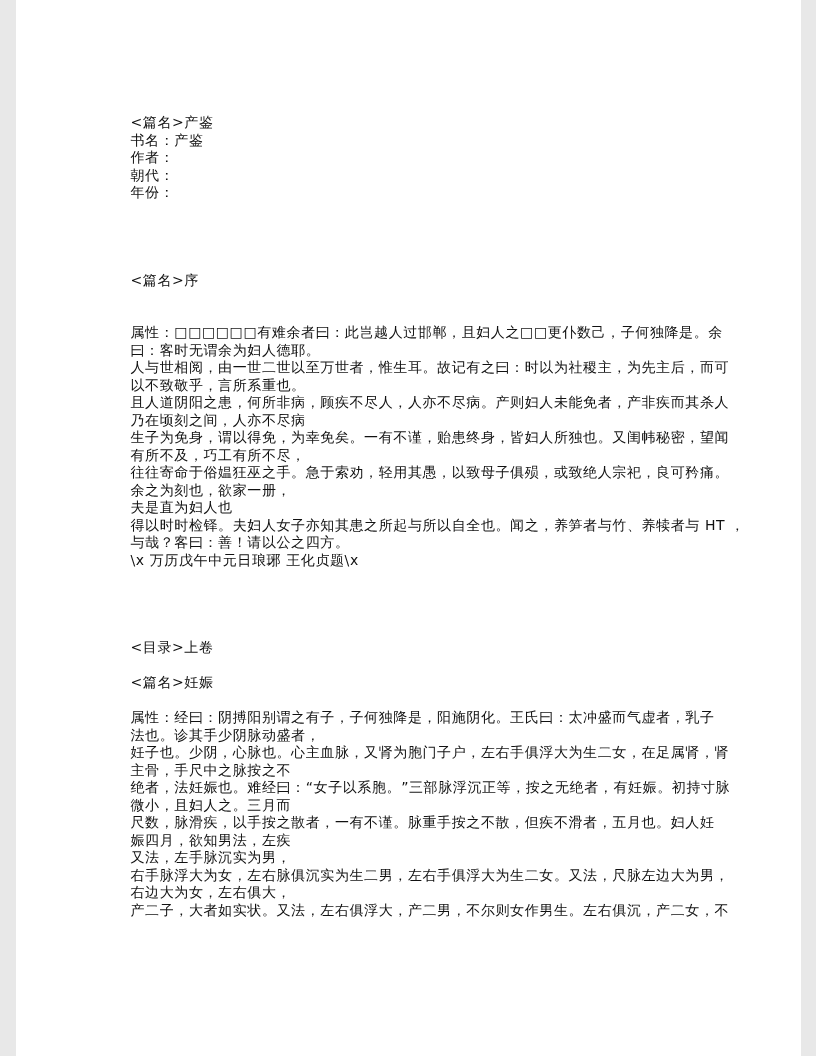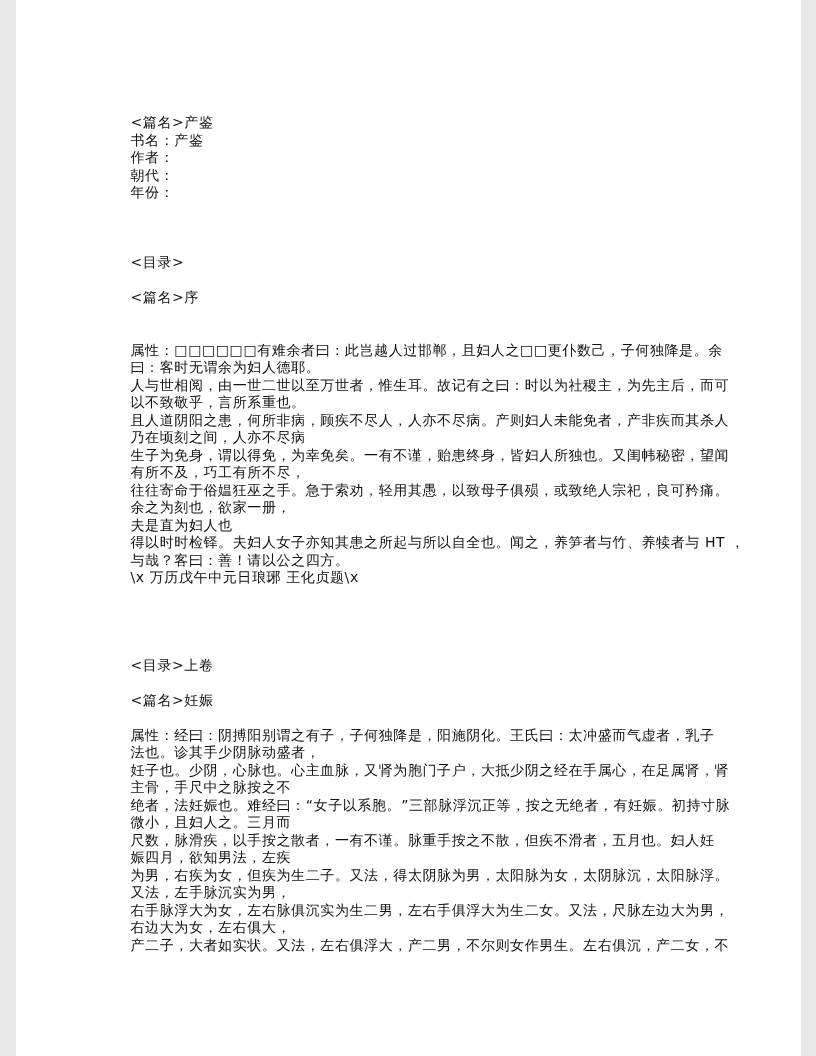--- a/index.html
+++ b/index.html
@@ -38,21 +38,20 @@
 <div class="page">
   <div class="content">
       <div class="line">&lt;篇名&gt;产鉴</div>
       <div class="line">书名：产鉴</div>
       <div class="line">作者：</div>
       <div class="line">朝代：</div>
       <div class="line">年份：</div>
       <div class="line"></div>
       <div class="line"></div>
       <div class="line"></div>
-      <div class="line">&lt;目录&gt;</div>
       <div class="line"></div>
       <div class="line">&lt;篇名&gt;序</div>
       <div class="line"></div>
       <div class="line"></div>
       <div class="line">属性：□□□□□□有难余者曰：此岂越人过邯郸，且妇人之□□更仆数己，子何独降是。余</div>
       <div class="line">曰：客时无谓余为妇人德耶。</div>
       <div class="line">人与世相阅，由一世二世以至万世者，惟生耳。故记有之曰：时以为社稷主，为先主后，而可</div>
       <div class="line">以不致敬乎，言所系重也。</div>
       <div class="line">且人道阴阳之患，何所非病，顾疾不尽人，人亦不尽病。产则妇人未能免者，产非疾而其杀人</div>
       <div class="line">乃在顷刻之间，人亦不尽病</div>
@@ -67,25 +66,24 @@
       <div class="line"></div>
       <div class="line"></div>
       <div class="line"></div>
       <div class="line"></div>
       <div class="line">&lt;目录&gt;上卷</div>
       <div class="line"></div>
       <div class="line">&lt;篇名&gt;妊娠</div>
       <div class="line"></div>
       <div class="line">属性：经曰：阴搏阳别谓之有子，子何独降是，阳施阴化。王氏曰：太冲盛而气虚者，乳子</div>
       <div class="line">法也。诊其手少阴脉动盛者，</div>
-      <div class="line">妊子也。少阴，心脉也。心主血脉，又肾为胞门子户，大抵少阴之经在手属心，在足属肾，肾</div>
+      <div class="line">妊子也。少阴，心脉也。心主血脉，又肾为胞门子户，左右手俱浮大为生二女，在足属肾，肾</div>
       <div class="line">主骨，手尺中之脉按之不</div>
       <div class="line">绝者，法妊娠也。难经曰：“女子以系胞。”三部脉浮沉正等，按之无绝者，有妊娠。初持寸脉</div>
       <div class="line">微小，且妇人之。三月而</div>
       <div class="line">尺数，脉滑疾，以手按之散者，一有不谨。脉重手按之不散，但疾不滑者，五月也。妇人妊</div>
       <div class="line">娠四月，欲知男法，左疾</div>
-      <div class="line">为男，右疾为女，但疾为生二子。又法，得太阴脉为男，太阳脉为女，太阴脉沉，太阳脉浮。</div>
       <div class="line">又法，左手脉沉实为男，</div>
       <div class="line">右手脉浮大为女，左右脉俱沉实为生二男，左右手俱浮大为生二女。又法，尺脉左边大为男，</div>
       <div class="line">右边大为女，左右俱大，</div>
       <div class="line">产二子，大者如实状。又法，左右俱浮大，产二男，不尔则女作男生。左右俱沉，产二女，不</div>
     </div>
 </div>
 
 </body></html>

